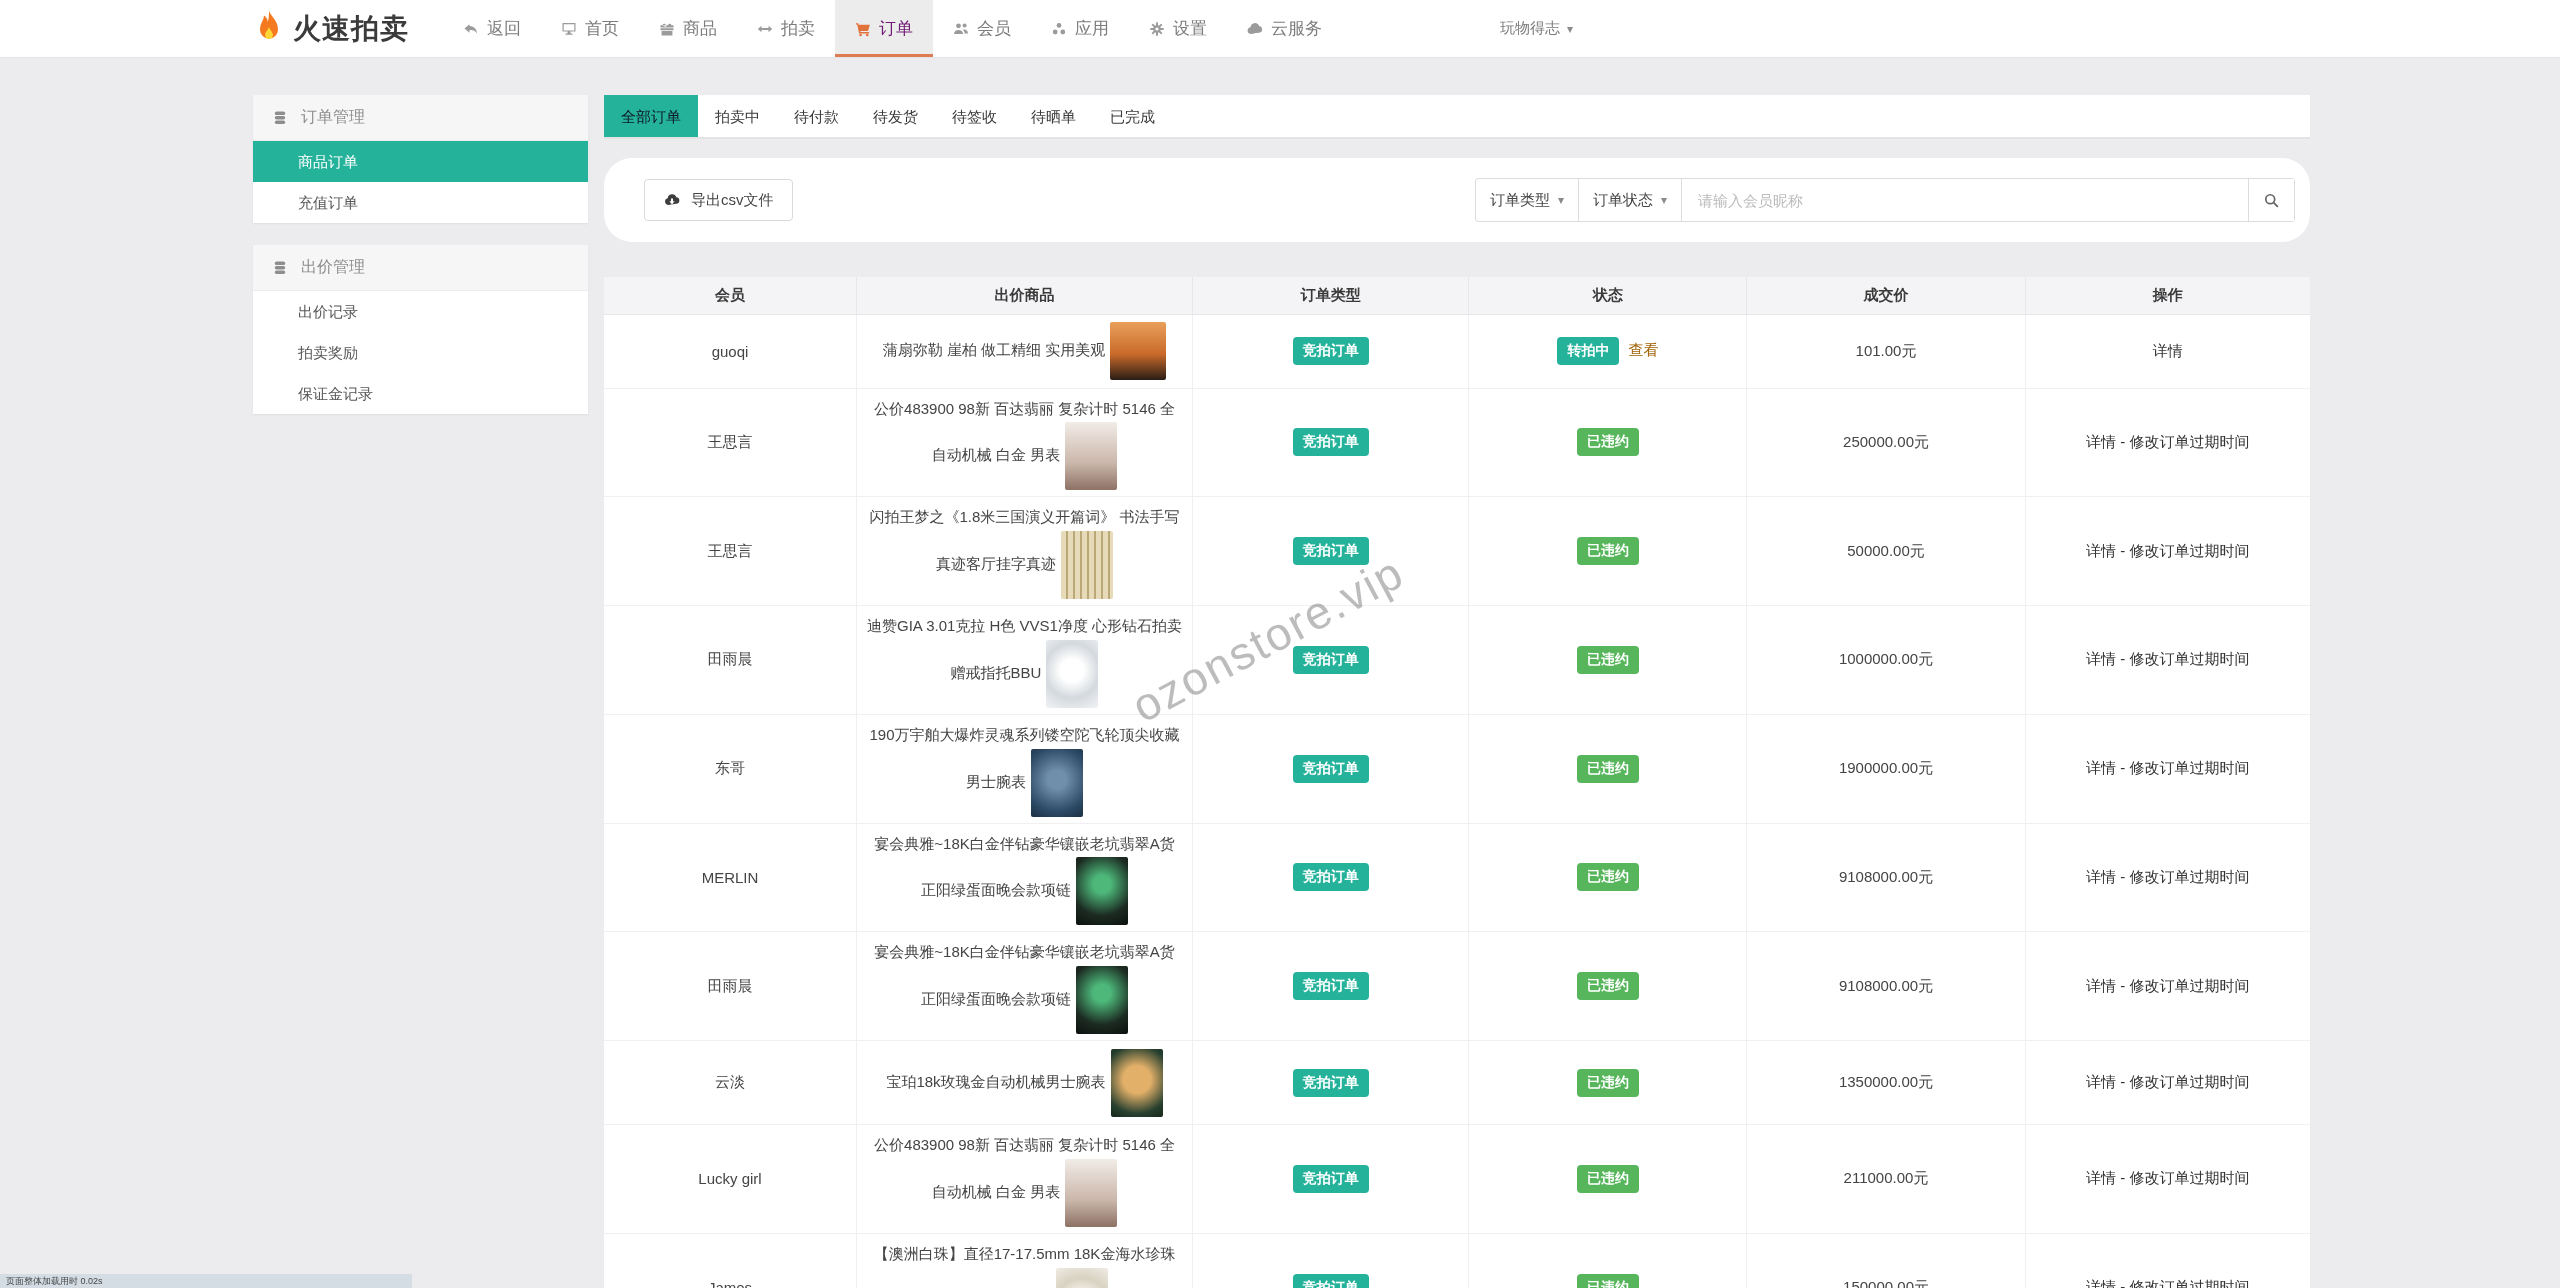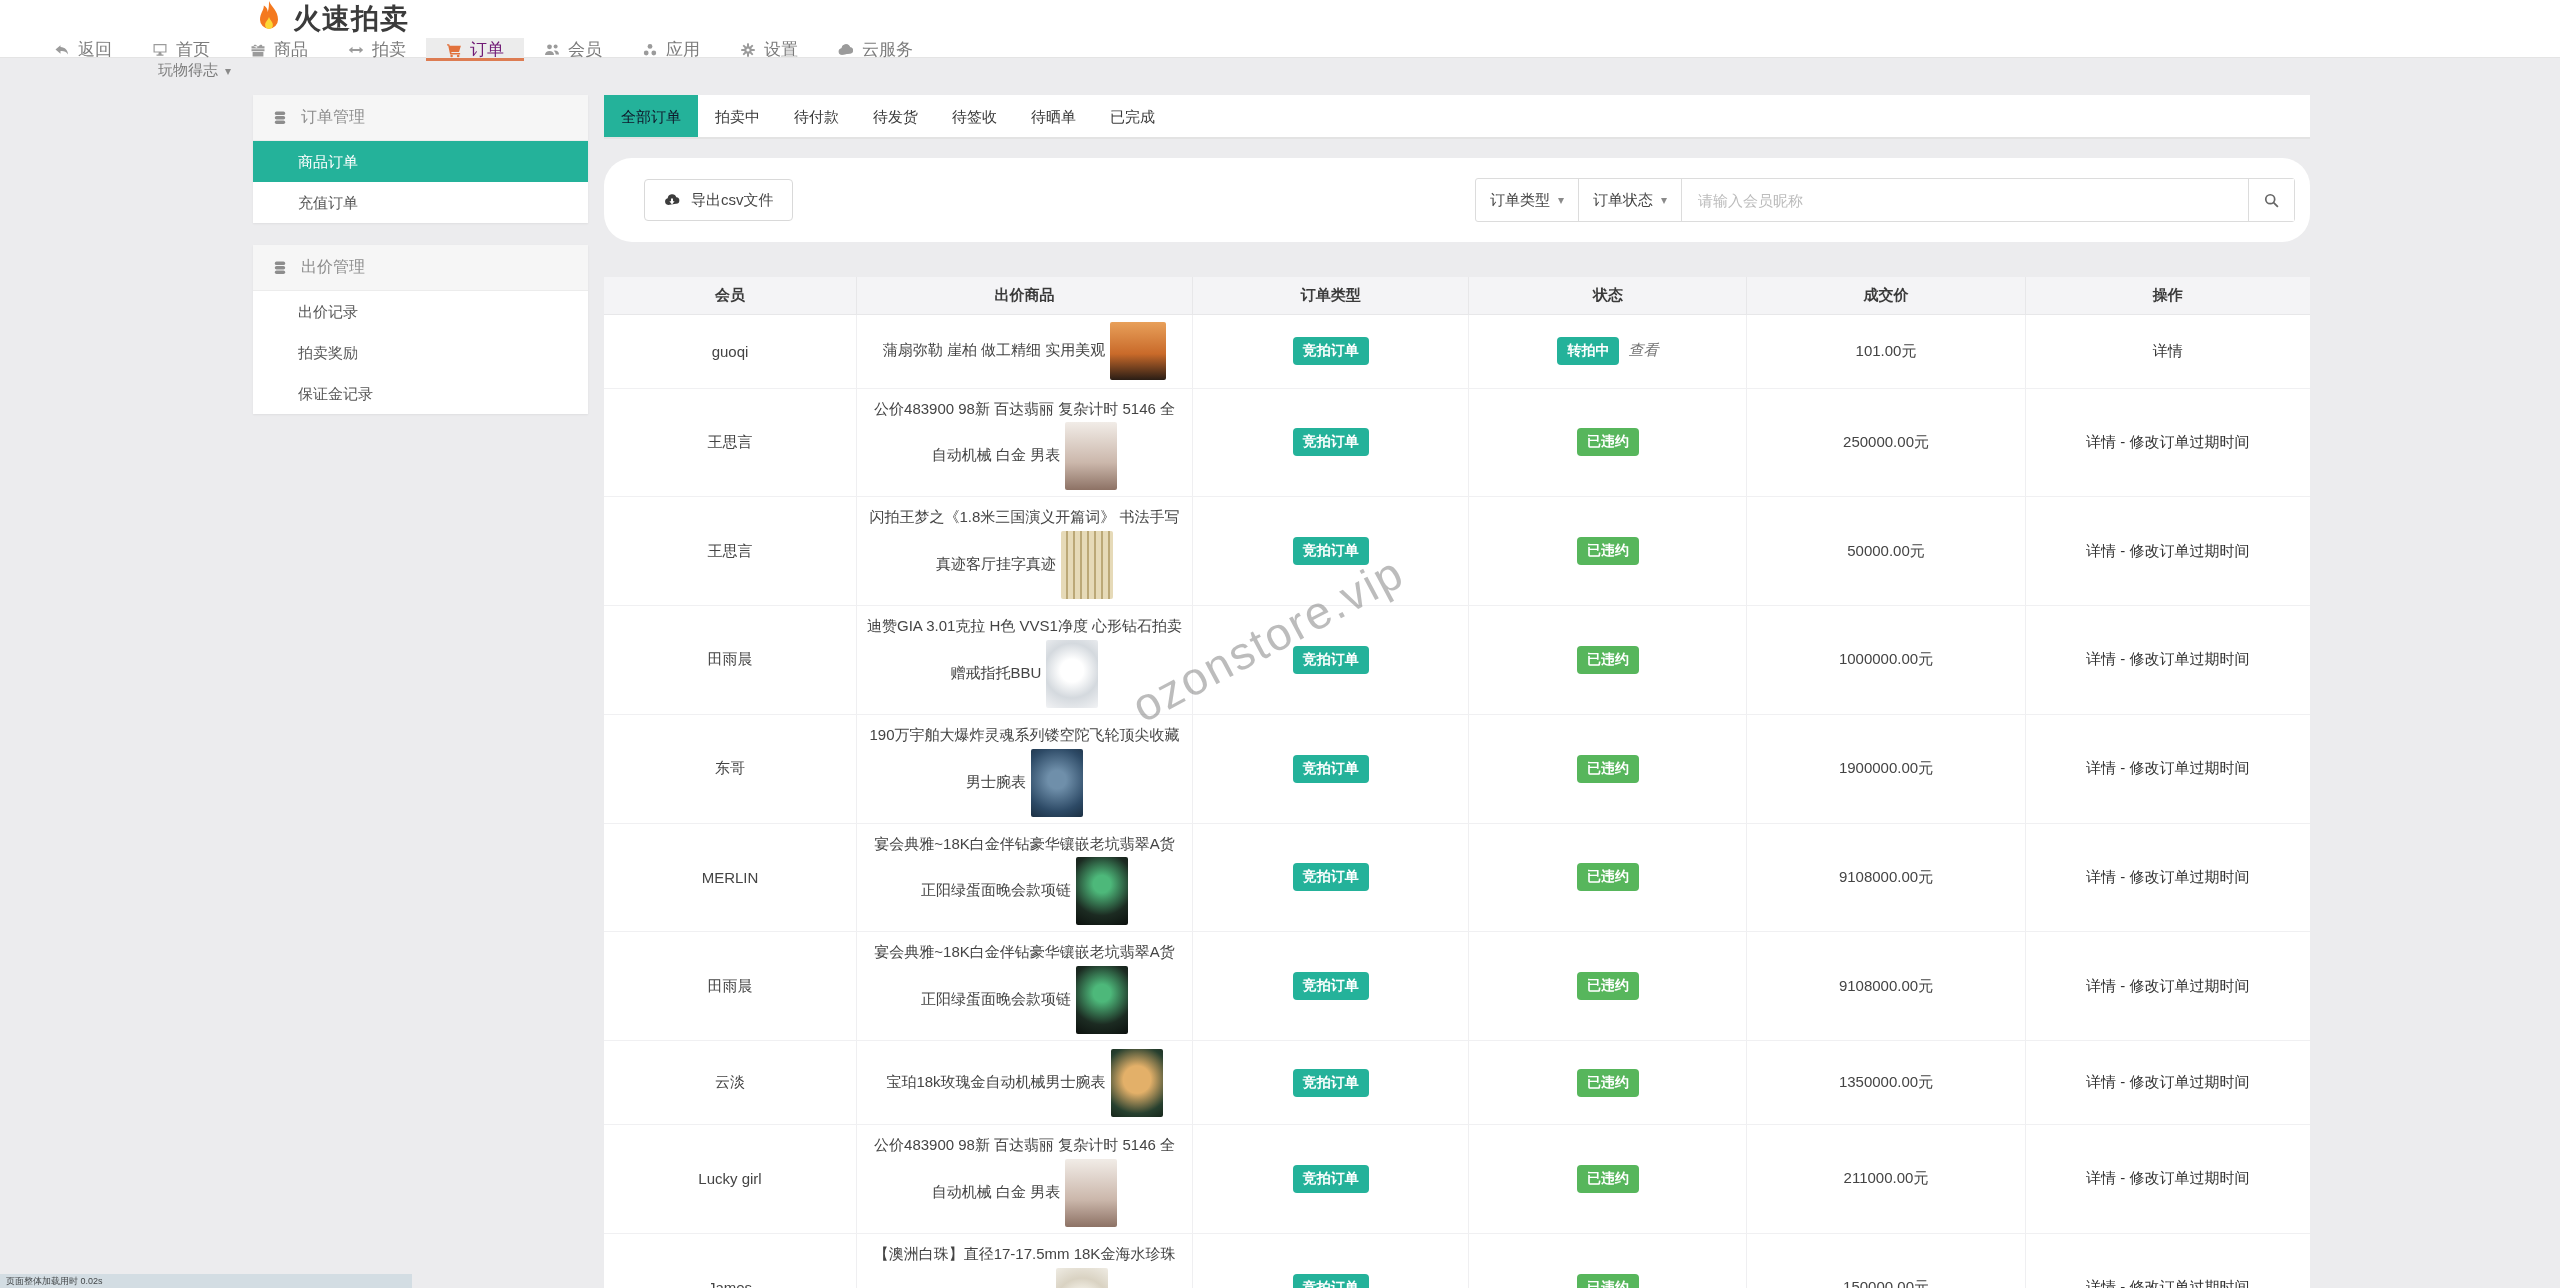--- a/index.html
+++ b/index.html
@@ -7,21 +7,21 @@
   body {
     width:2560px; height:1288px; position:relative; overflow:hidden;
     background:#ececee;
     font-family:"Liberation Sans","DejaVu Sans",sans-serif;
     color:#444;
   }
   svg { display:block; }
 
   
   .navbar { position:absolute; top:0; left:0; right:0; height:58px; background:#fff;
-            border-bottom:1px solid #e4e4e4; display:flex; align-items:stretch; z-index:5;flex-direction:column; }
+            border-bottom:1px solid #e4e4e4; display:flex; align-items:stretch; z-index:5; }
   .brand { margin-left:253px; display:flex; align-items:center; gap:8px; cursor:pointer; }
   .brand-text { font-size:28px; font-weight:bold; color:#3b3b3b; letter-spacing:1px; }
   .nav-items { display:flex; margin-left:34px; align-items:stretch; }
   .nav-item { display:flex; align-items:center; gap:8px; padding:0 20px; color:#7c7c7c;
               font-size:17px; cursor:pointer; }
   .nav-item .nicon svg { fill:#9b9b9b; }
   .nav-item.active { background:#ececec; color:#701a75; box-shadow:inset 0 -3px 0 #dd7c52; }
   .nav-item.active .nicon svg { fill:#e2723c; }
   .user-menu { margin-left:158px; display:flex; align-items:center; gap:7px; color:#7c7c7c;
                font-size:15px; cursor:pointer; }
@@ -82,21 +82,21 @@
   .t2 { background:repeating-linear-gradient(90deg,#e6dab8 0 5px,#bba877 5px 7px),#e6dab8; }
   .t3 { background:radial-gradient(circle at 50% 45%,#ffffff 25%,#d4d9de 60%,#f2f3f5 100%); }
   .t4 { background:radial-gradient(circle at 50% 45%,#6f8faa 20%,#2d4a66 70%,#1b2f42 100%); }
   .t5,.t6 { background:radial-gradient(circle at 50% 40%,#4db87a 18%,#1c2b22 65%,#0c110e 100%); }
   .t7 { background:radial-gradient(circle at 50% 45%,#e3b069 30%,#27402f 75%,#16261b 100%); }
   .t9 { background:radial-gradient(circle at 50% 55%,#fdfbf4 20%,#d9d2c2 60%,#efece4 100%); }
   .badge { display:inline-block; padding:5px 10px; border-radius:4px; font-size:14px;
            font-weight:bold; color:#fff; }
   .badge.teal { background:#24b29a; }
   .badge.green { background:#57b65c; }
-  .view-link { margin-left:9px; color:#737373; cursor:pointer;font-style:italic; }
+  .view-link { margin-left:9px; color:#a16207; cursor:pointer; }
   .act a { color:#333; text-decoration:none; cursor:pointer; }
   .act .sep { color:#333; }
 
   .watermark { position:absolute; left:1118px; top:612px; transform:rotate(-28deg);
                font-size:46px; letter-spacing:2px; color:rgba(95,95,95,.42);
                pointer-events:none; z-index:4; }
 
   .trace { position:absolute; left:0; bottom:0; height:14px; width:412px;
            background:#d3dde3; display:flex; align-items:center; padding-left:6px;
            font-size:9px; color:#44484a; }

